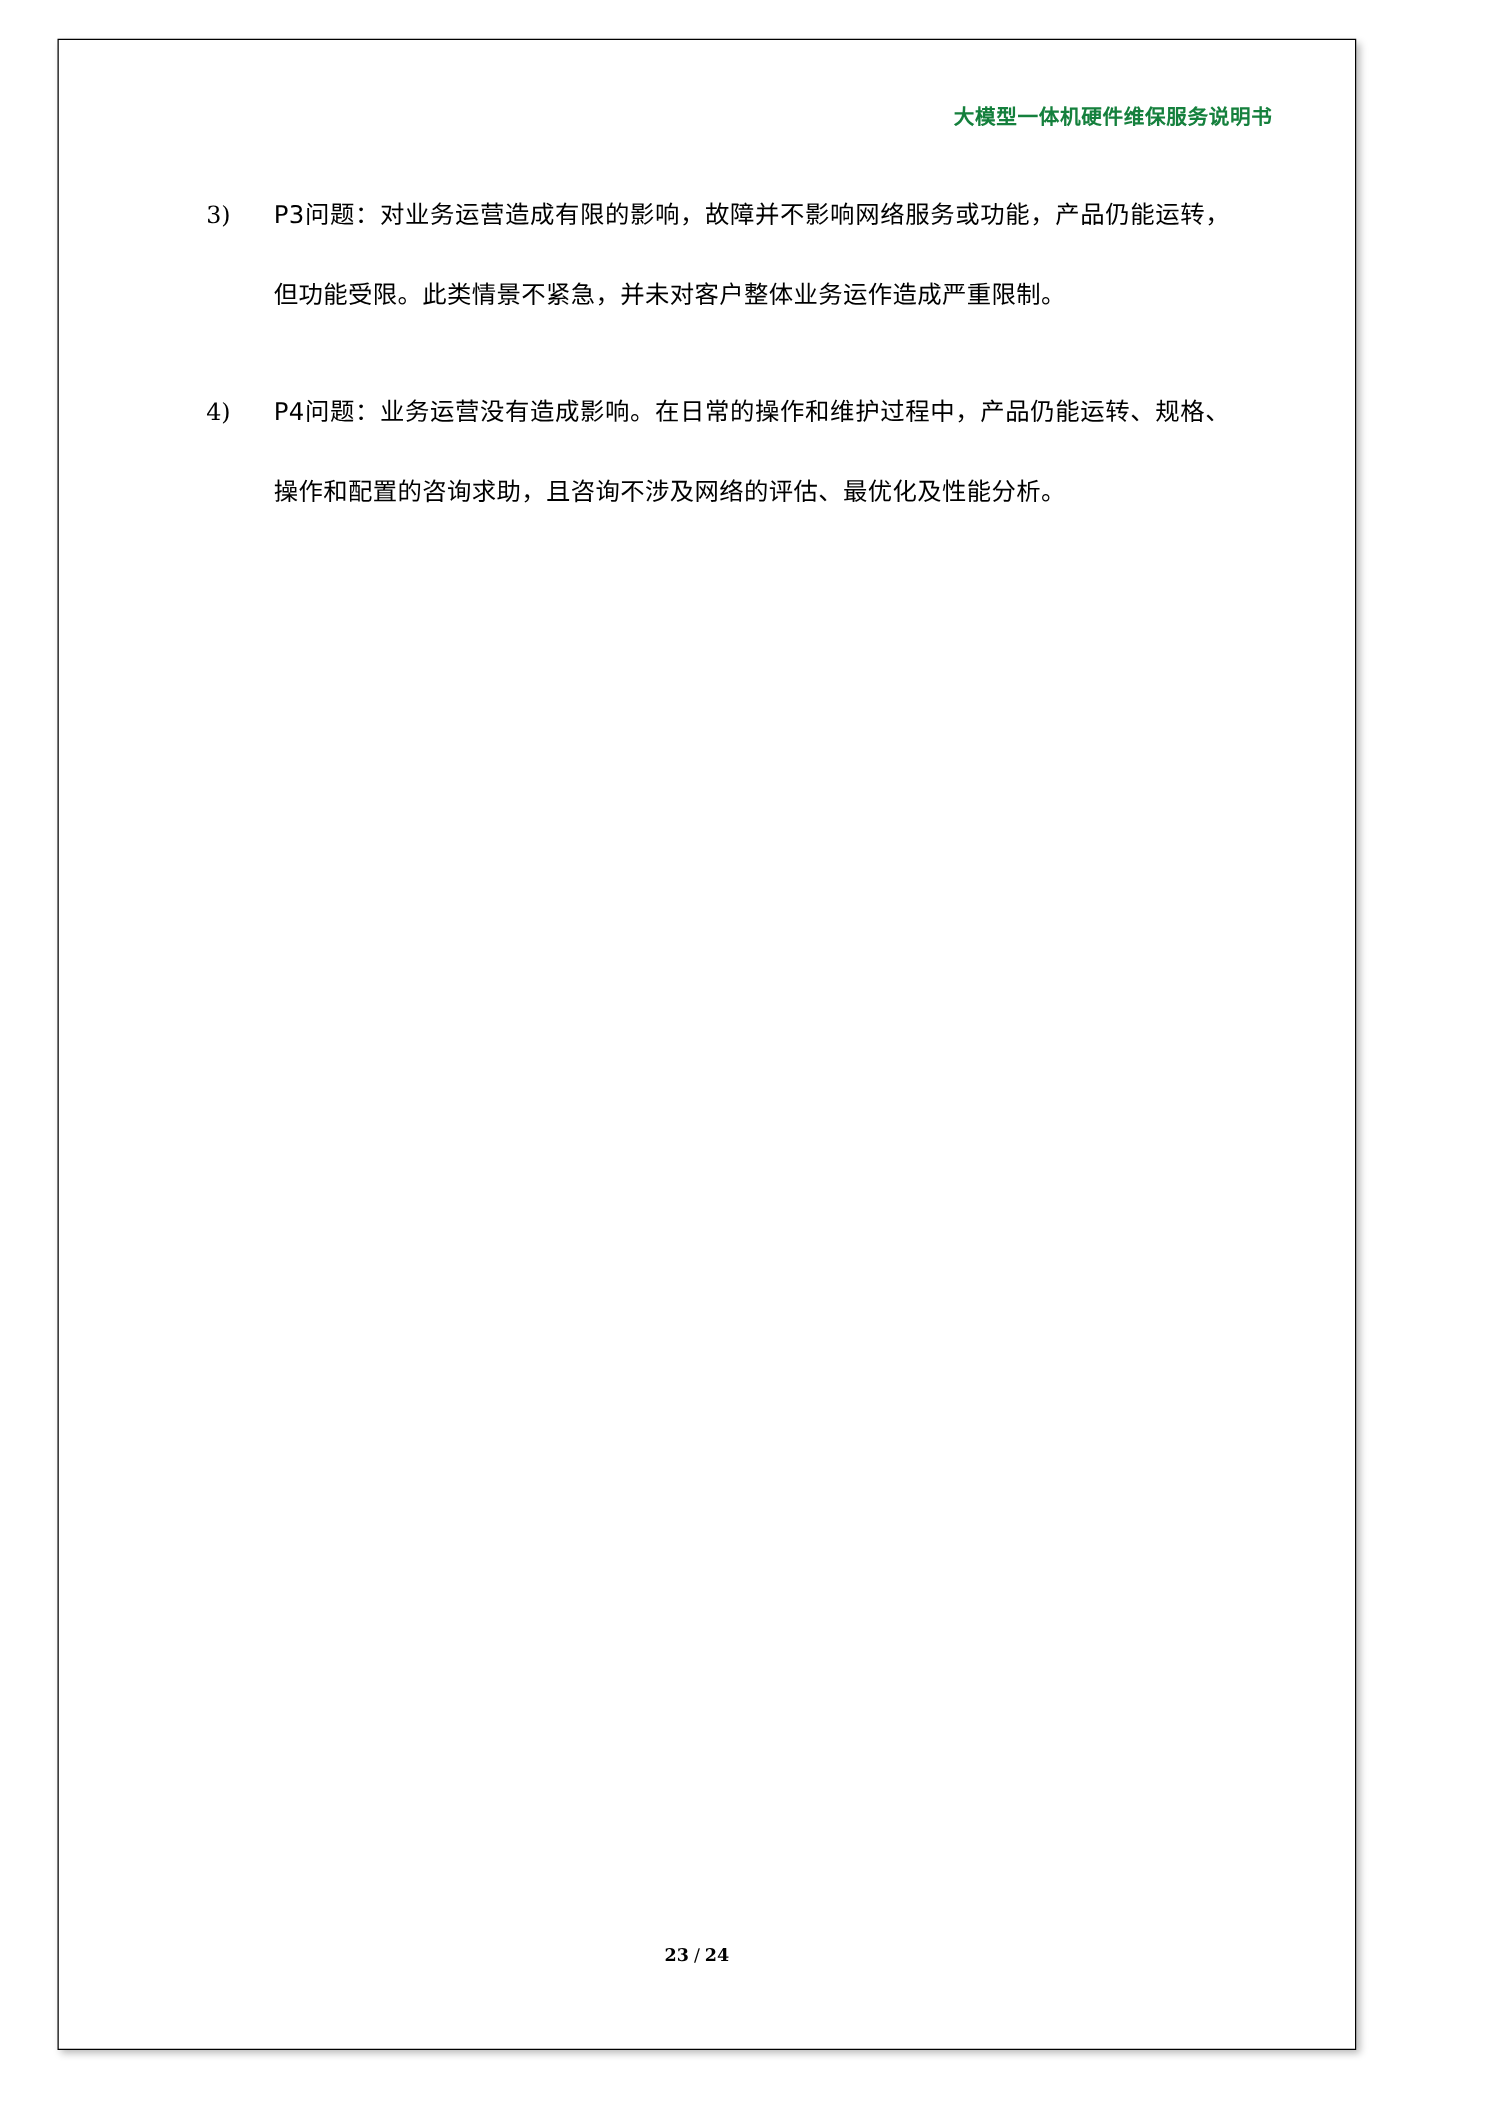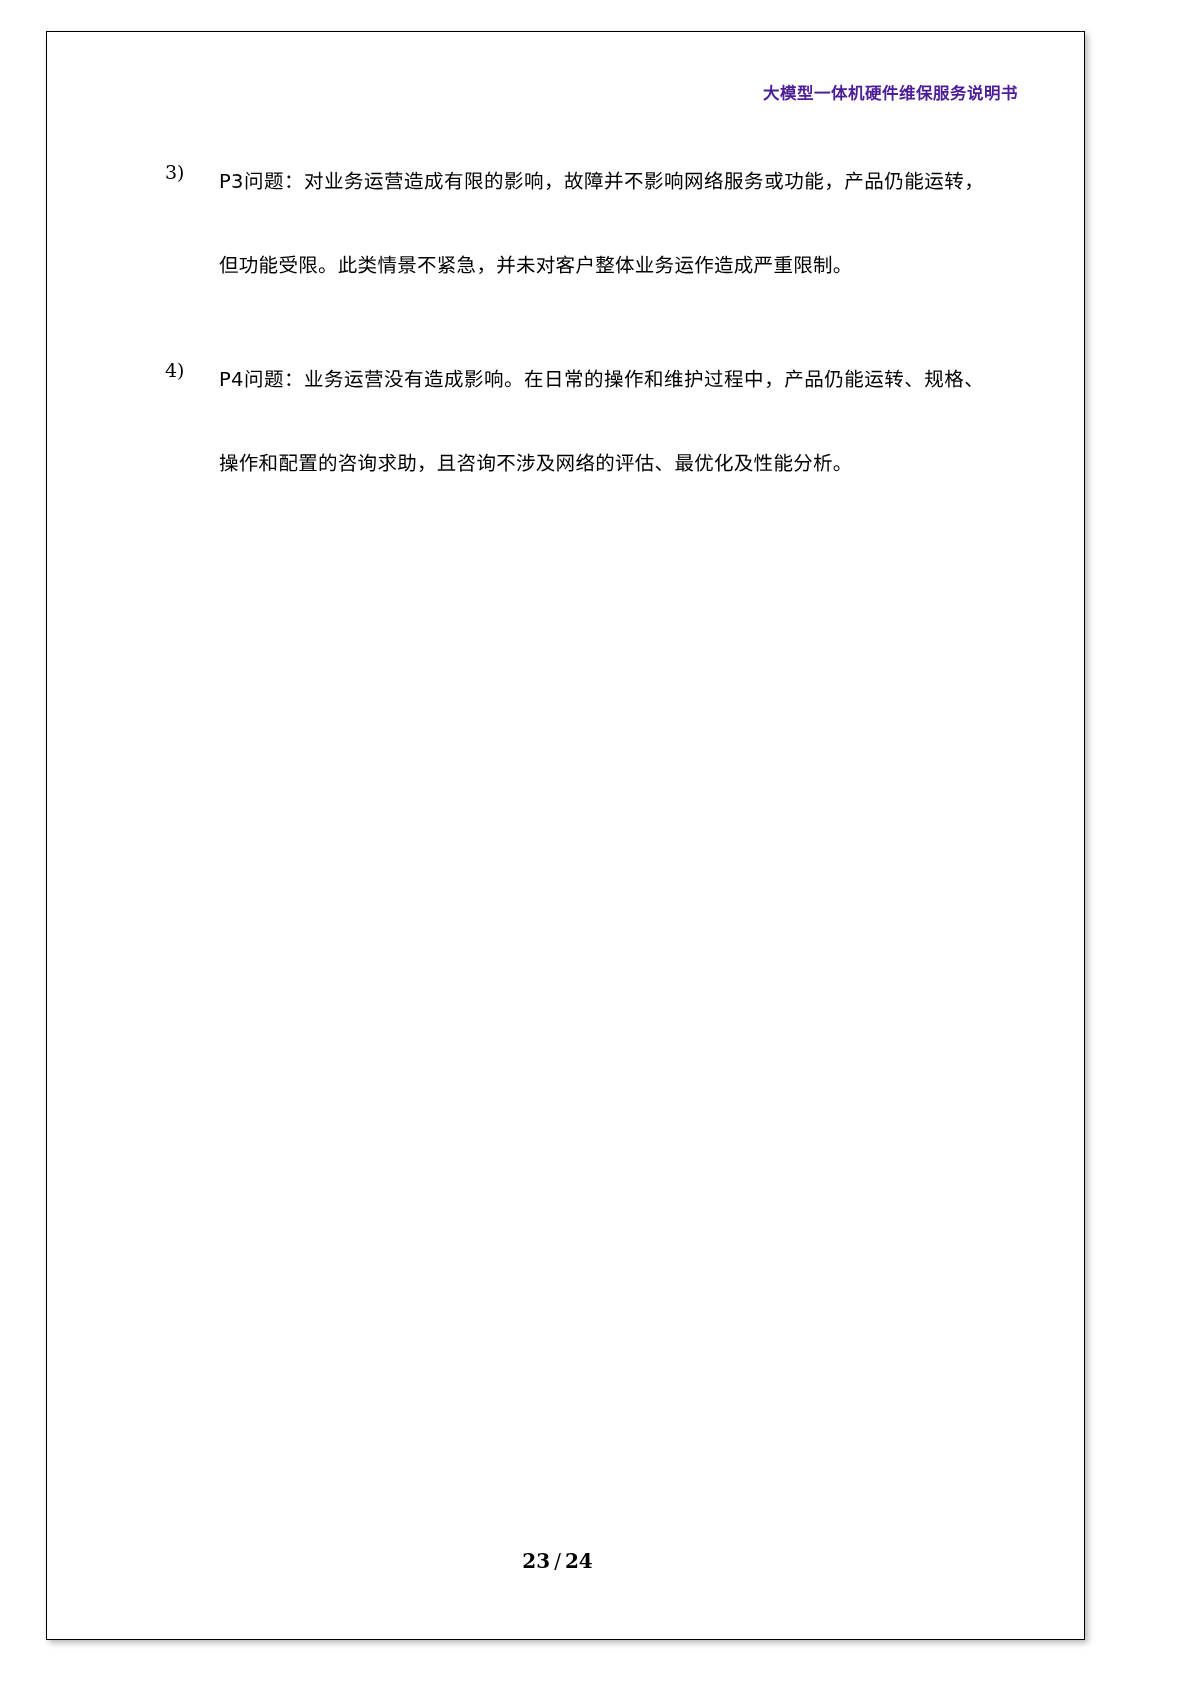--- a/index.html
+++ b/index.html
@@ -47,21 +47,21 @@
   
   .doc-header {
     position: absolute;
     top: 48px;
     left: 0;
     right: 66px;
     text-align: right;
     font-family: "DejaVu Serif", "Liberation Serif", serif;
     font-size: 16.5px;
     font-weight: 700;
-    color: #4c1d95;
+    color: #15803d;
     letter-spacing: 0.5px;
     white-space: nowrap;
   }
 
   
   .body-area {
     position: absolute;
     left: 118px;
     top: 108px;
     right: 100px;
@@ -81,35 +81,35 @@
     color: #000000;
     line-height: 64px;
     padding-top: 0px;
   }
 
   .item-text {
     flex: 1 1 auto;
     font-family: "DejaVu Sans", "Liberation Sans", sans-serif;
     font-size: 19.5px;
     color: #000000;
-    line-height: 84px;
+    line-height: 64px;
     letter-spacing: 0.3px;
     text-align: justify;
     text-justify: inter-ideograph;
   }
 
   
   .footer {
     position: absolute;
     left: 0;
     right: 16px;
     bottom: 66px;
     text-align: center;
     font-family: "DejaVu Serif", "Liberation Serif", serif;
-    font-size: 20px;
+    font-size: 14px;
     color: #000000;
   }
   .footer .cur {
     font-weight: 700;
   }
   .footer .sep {
     font-weight: 400;
     padding: 0 4px;
   }
   .footer .total {

